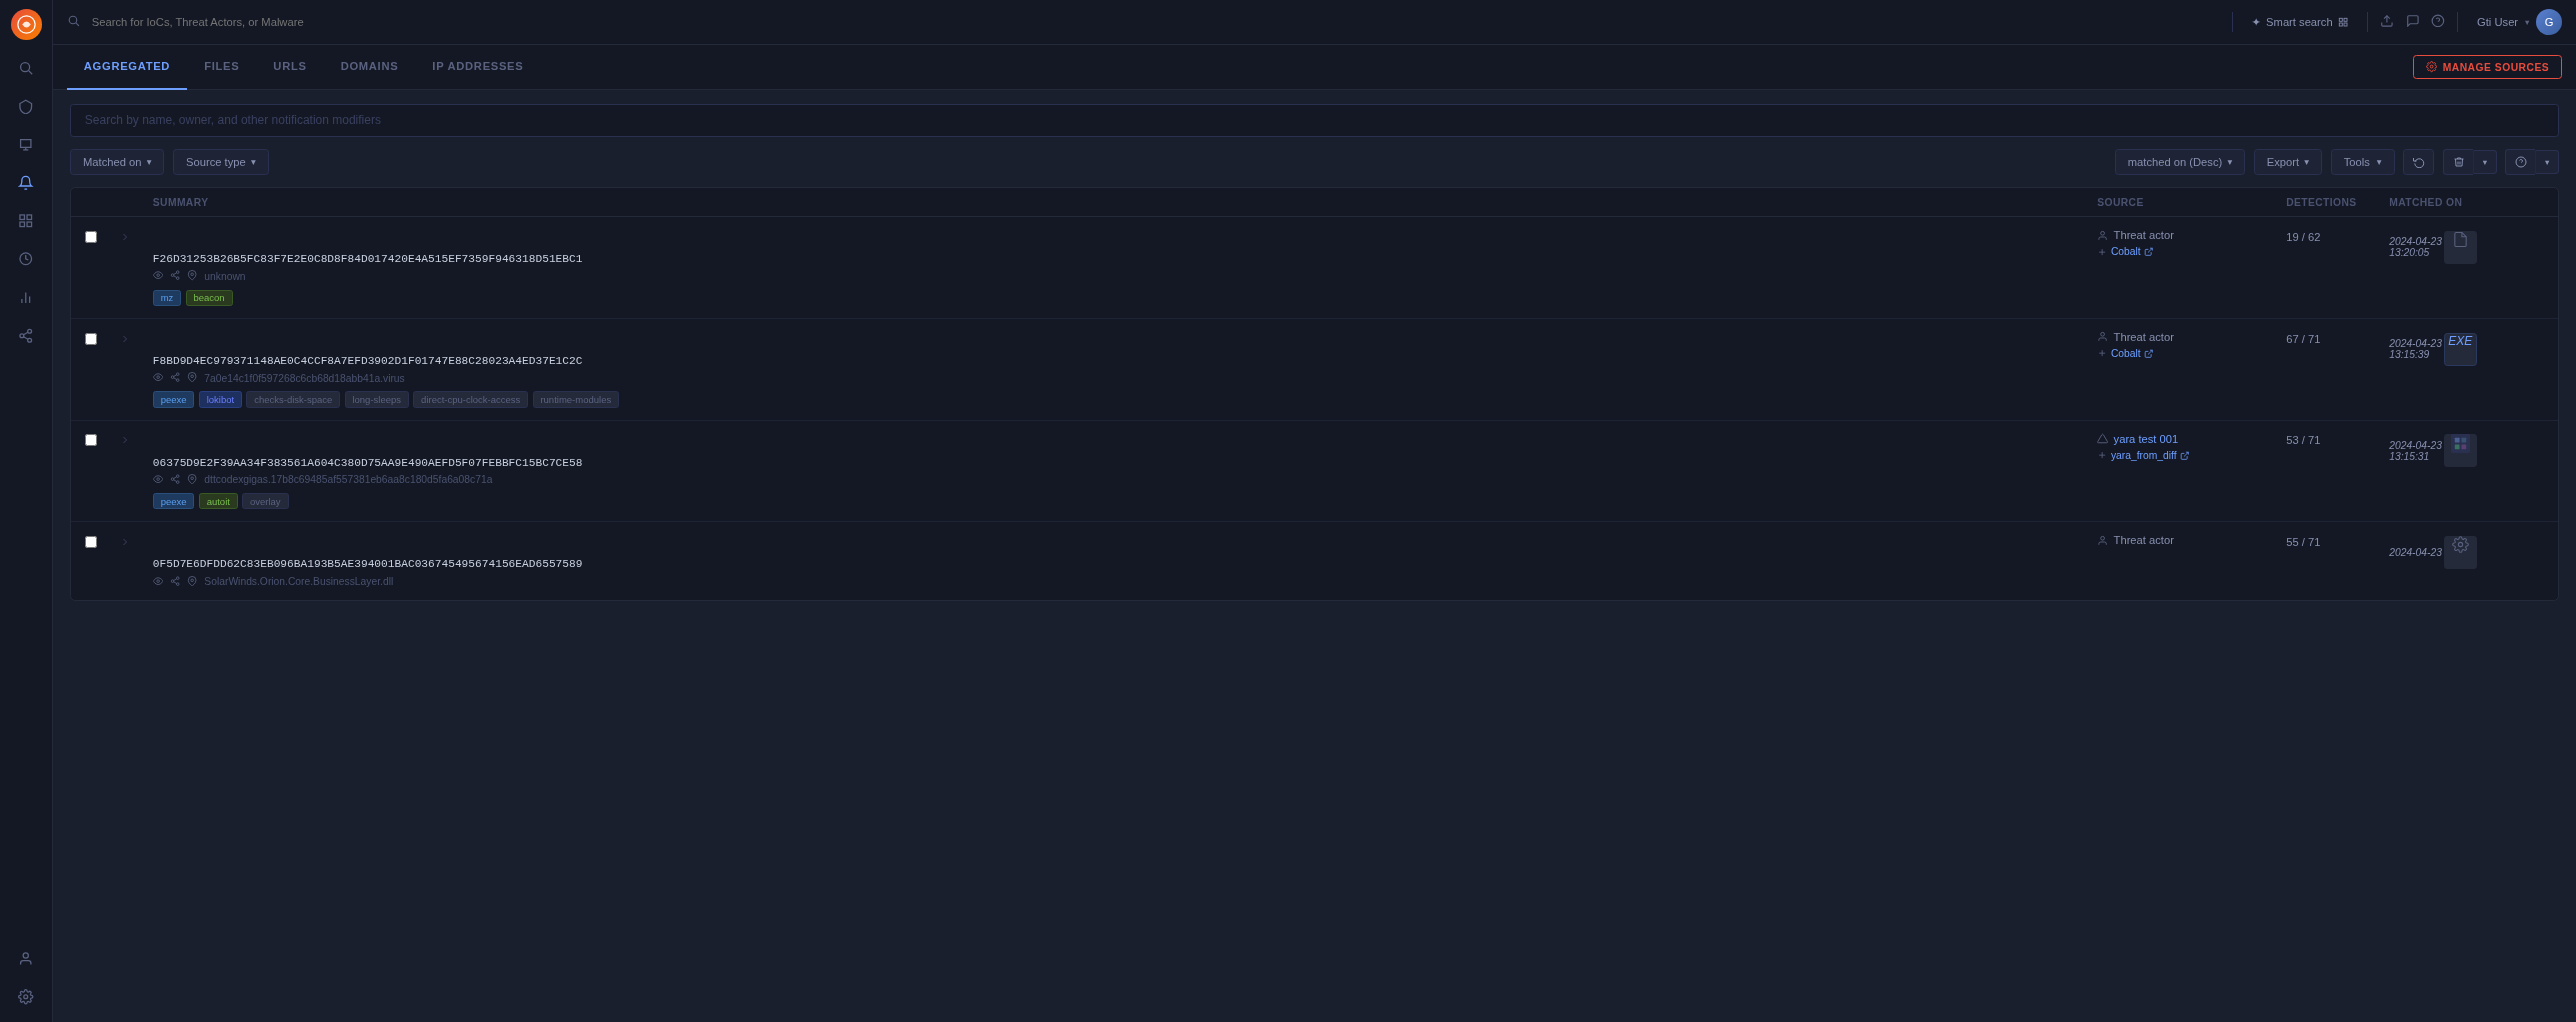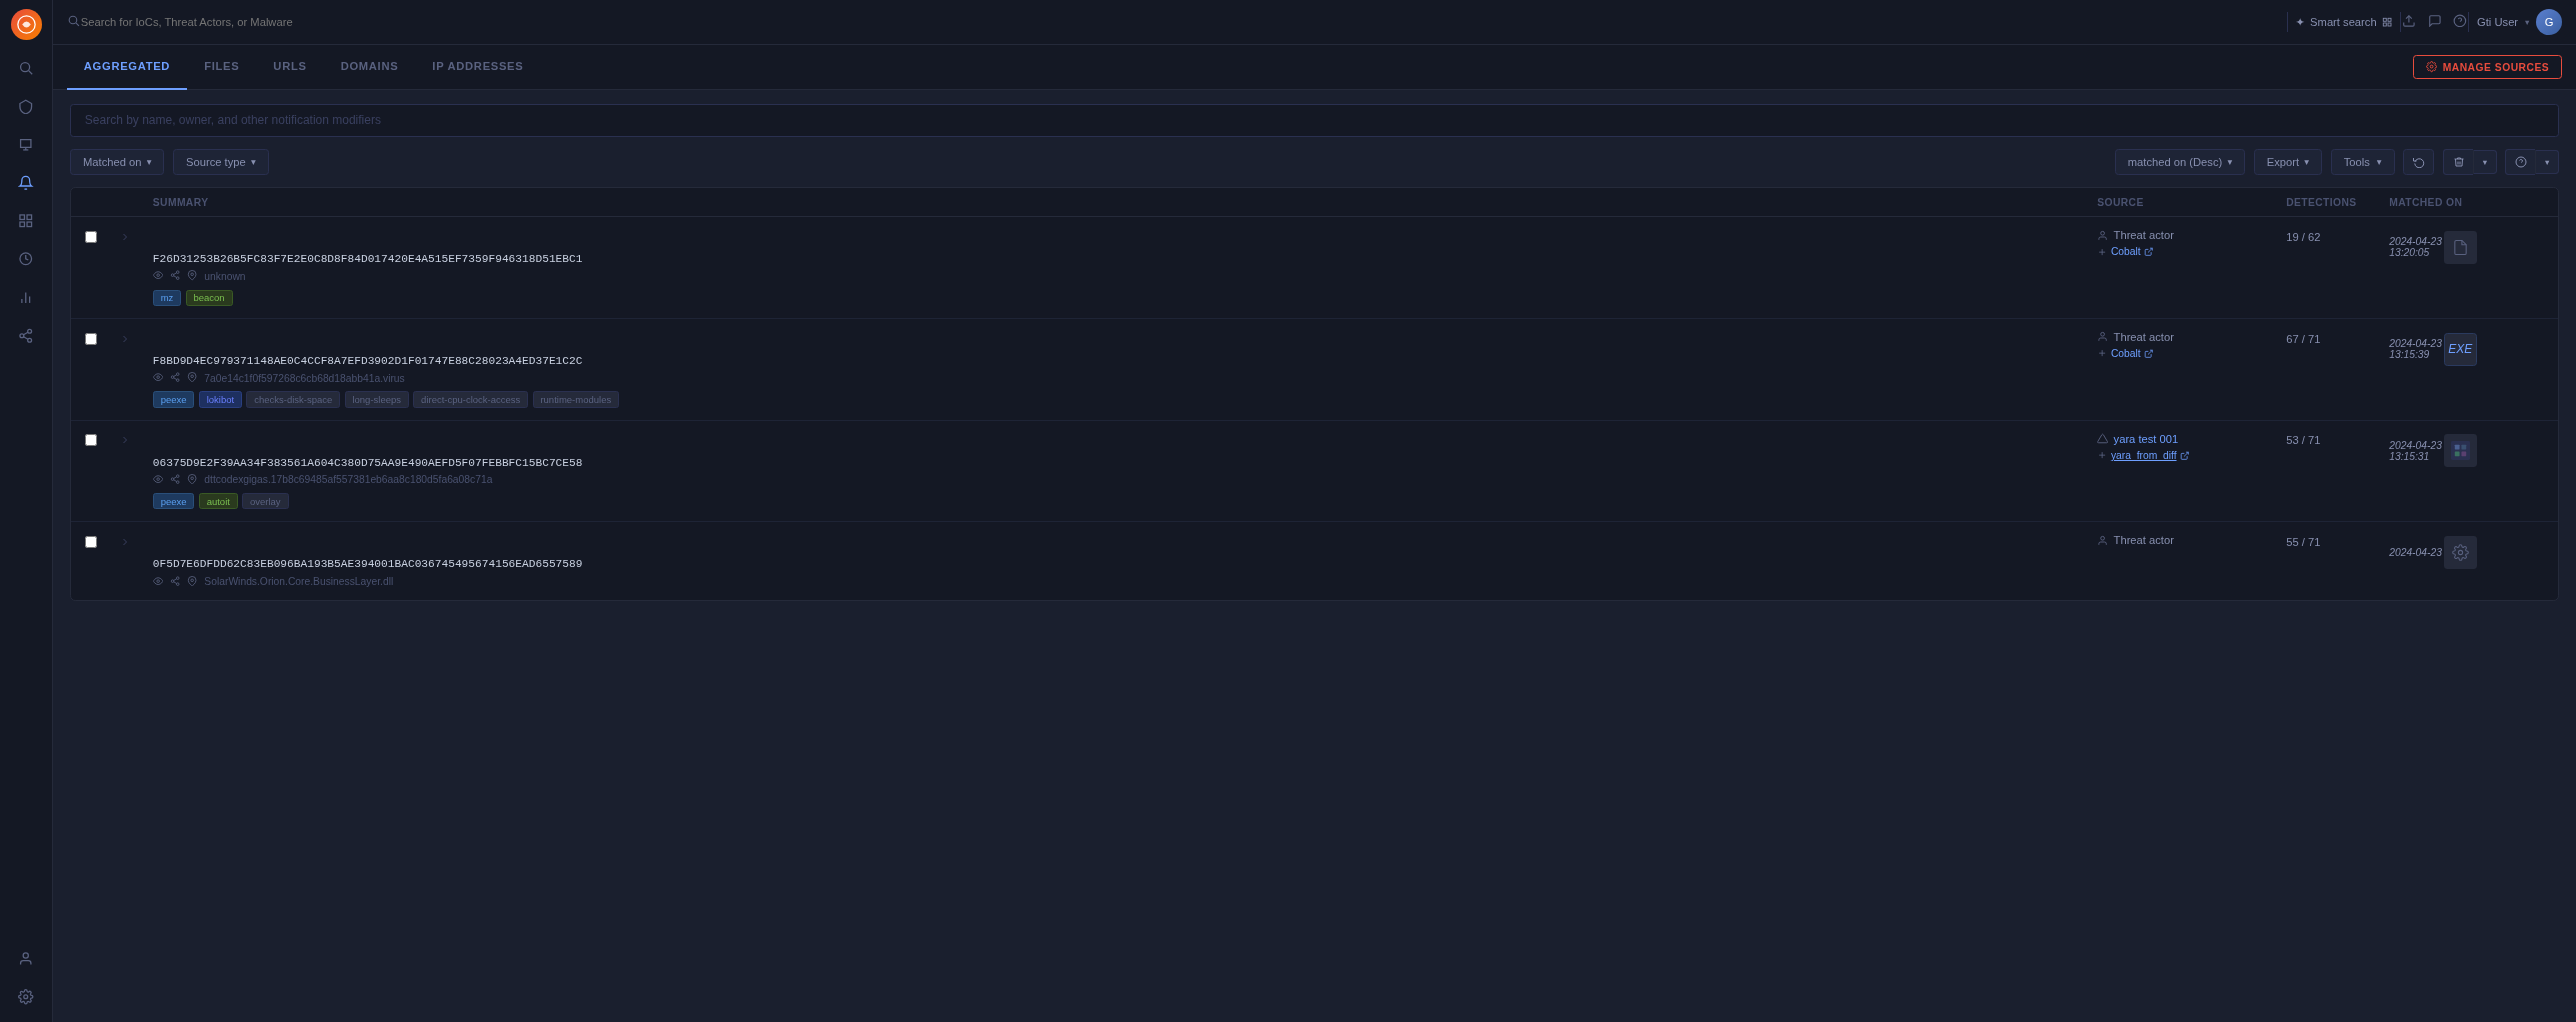--- a/index.html
+++ b/index.html
@@ -71,21 +71,21 @@
     }
 
     
     .topbar {
       background: #141824;
       display: flex;
       align-items: center;
       padding: 0 13.8px;
       height: 45px;
       border-bottom: 0.9px solid #252a3a;
-      gap: 1px;
+      gap: 12px;
       flex-shrink: 0;
     }
     .search-icon-top {
       color: #5a6280;
       font-size: 13px;
     }
     .topbar-search {
       flex: 1;
       background: transparent;
       border: none;
@@ -405,21 +405,21 @@
     .matched-date {
       font-size: 10.3px;
       color: #8890b0;
     }
     .row-thumbnail {
       width: 33px;
       height: 33px;
       border-radius: 3.4px;
       background: #252a3a;
       display: flex;
-      align-items: center;
+      align-items: flex-start;
       justify-content: center;
       font-size: 15.5px;
       flex-shrink: 0;
     }
 
     
     ::-webkit-scrollbar { width: 5.2px; }
     ::-webkit-scrollbar-track { background: #141824; }
     ::-webkit-scrollbar-thumb { background: #2a3050; border-radius: 2.6px; }
   </style>
@@ -842,21 +842,21 @@
             <svg width="11.2" height="11.2" viewBox="0 0 24 24" fill="none" stroke="#5a6280" stroke-width="2">
               <path d="M10.29 3.86L1.82 18a2 2 0 0 0 1.71 3h16.94a2 2 0 0 0 1.71-3L13.71 3.86a2 2 0 0 0-3.42 0z"></path>
             </svg>
             <span style="color:#6e9fff;">yara test 001</span>
           </div>
           <div class="source-link">
             <svg width="10.3" height="10.3" viewBox="0 0 24 24" fill="none" stroke="#5a6280" stroke-width="2">
               <line x1="12" y1="5" x2="12" y2="19"></line>
                 <line x1="5" y1="12" x2="19" y2="12"></line>
             </svg>
-            <span style="color:#6e9fff;text-decoration:underline;">yara_from_diff</span>
+            <span style="color:#6e9fff;">yara_from_diff</span>
             <svg width="9.5" height="9.5" viewBox="0 0 24 24" fill="none" stroke="#6e9fff" stroke-width="2">
               <path d="M18 13v6a2 2 0 0 1-2 2H5a2 2 0 0 1-2-2V8a2 2 0 0 1 2-2h6"></path>
               <polyline points="15 3 21 3 21 9"></polyline>
                 <line x1="10" y1="14" x2="21" y2="3"></line>
             </svg>
           </div>
         </div>
         <div class="row-detections">53 / 71</div>
         <div class="row-matched">
           <div class="matched-date">

